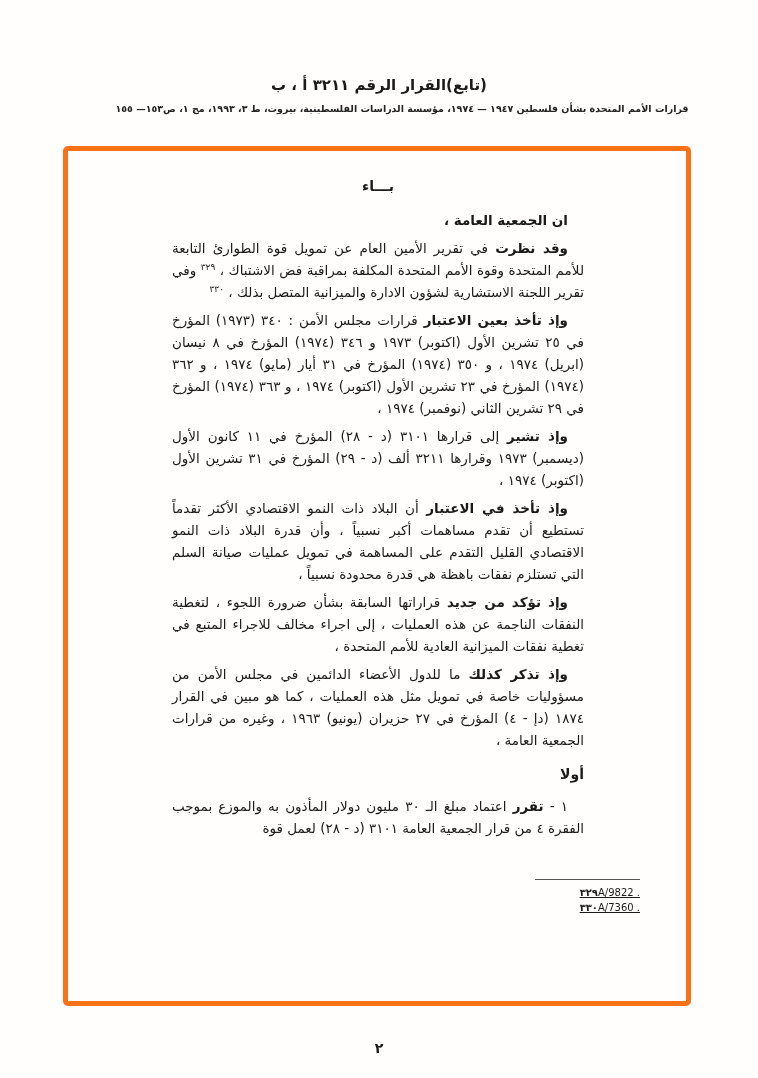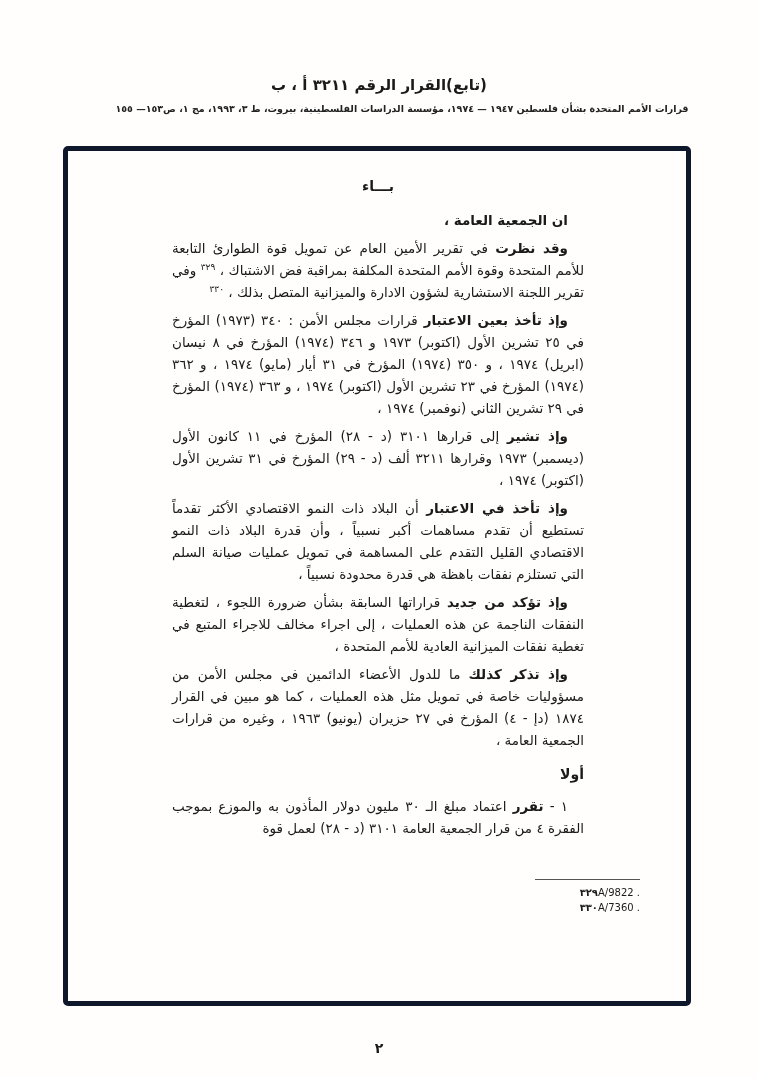--- a/index.html
+++ b/index.html
@@ -37,21 +37,21 @@
     color: #222;
     padding-left: 46px;
   }
   
   .green-box {
     position: absolute;
     left: 63px;
     top: 146px;
     width: 628px;
     height: 860px;
-    border: 5px solid #0f172a;
+    border: 5px solid #f97316;
     border-radius: 5px;
     background: #fffefc;
     box-sizing: border-box;
   }
   
   .content {
     position: absolute;
     top: 24px;
     right: 102px;
     width: 412px;
@@ -91,21 +91,21 @@
     font-size: 10px;
     line-height: 15px;
     text-align: right;
   }
   .footnote-rule {
     width: 105px;
     border-top: 1px solid #555;
     margin-bottom: 5px;
     margin-right: 0;
   }
-  .footnote-line { white-space: nowrap; }
+  .footnote-line { white-space: nowrap; text-decoration: underline; }
   .footnote-line .fn-num { font-weight: bold; margin-left: 10px; }
   .footnote-line .fn-ref { direction: ltr; unicode-bidi: embed; }
   
   .page-number {
     position: absolute;
     bottom: 22px;
     left: 0;
     right: 0;
     text-align: center;
     font-size: 14px;

